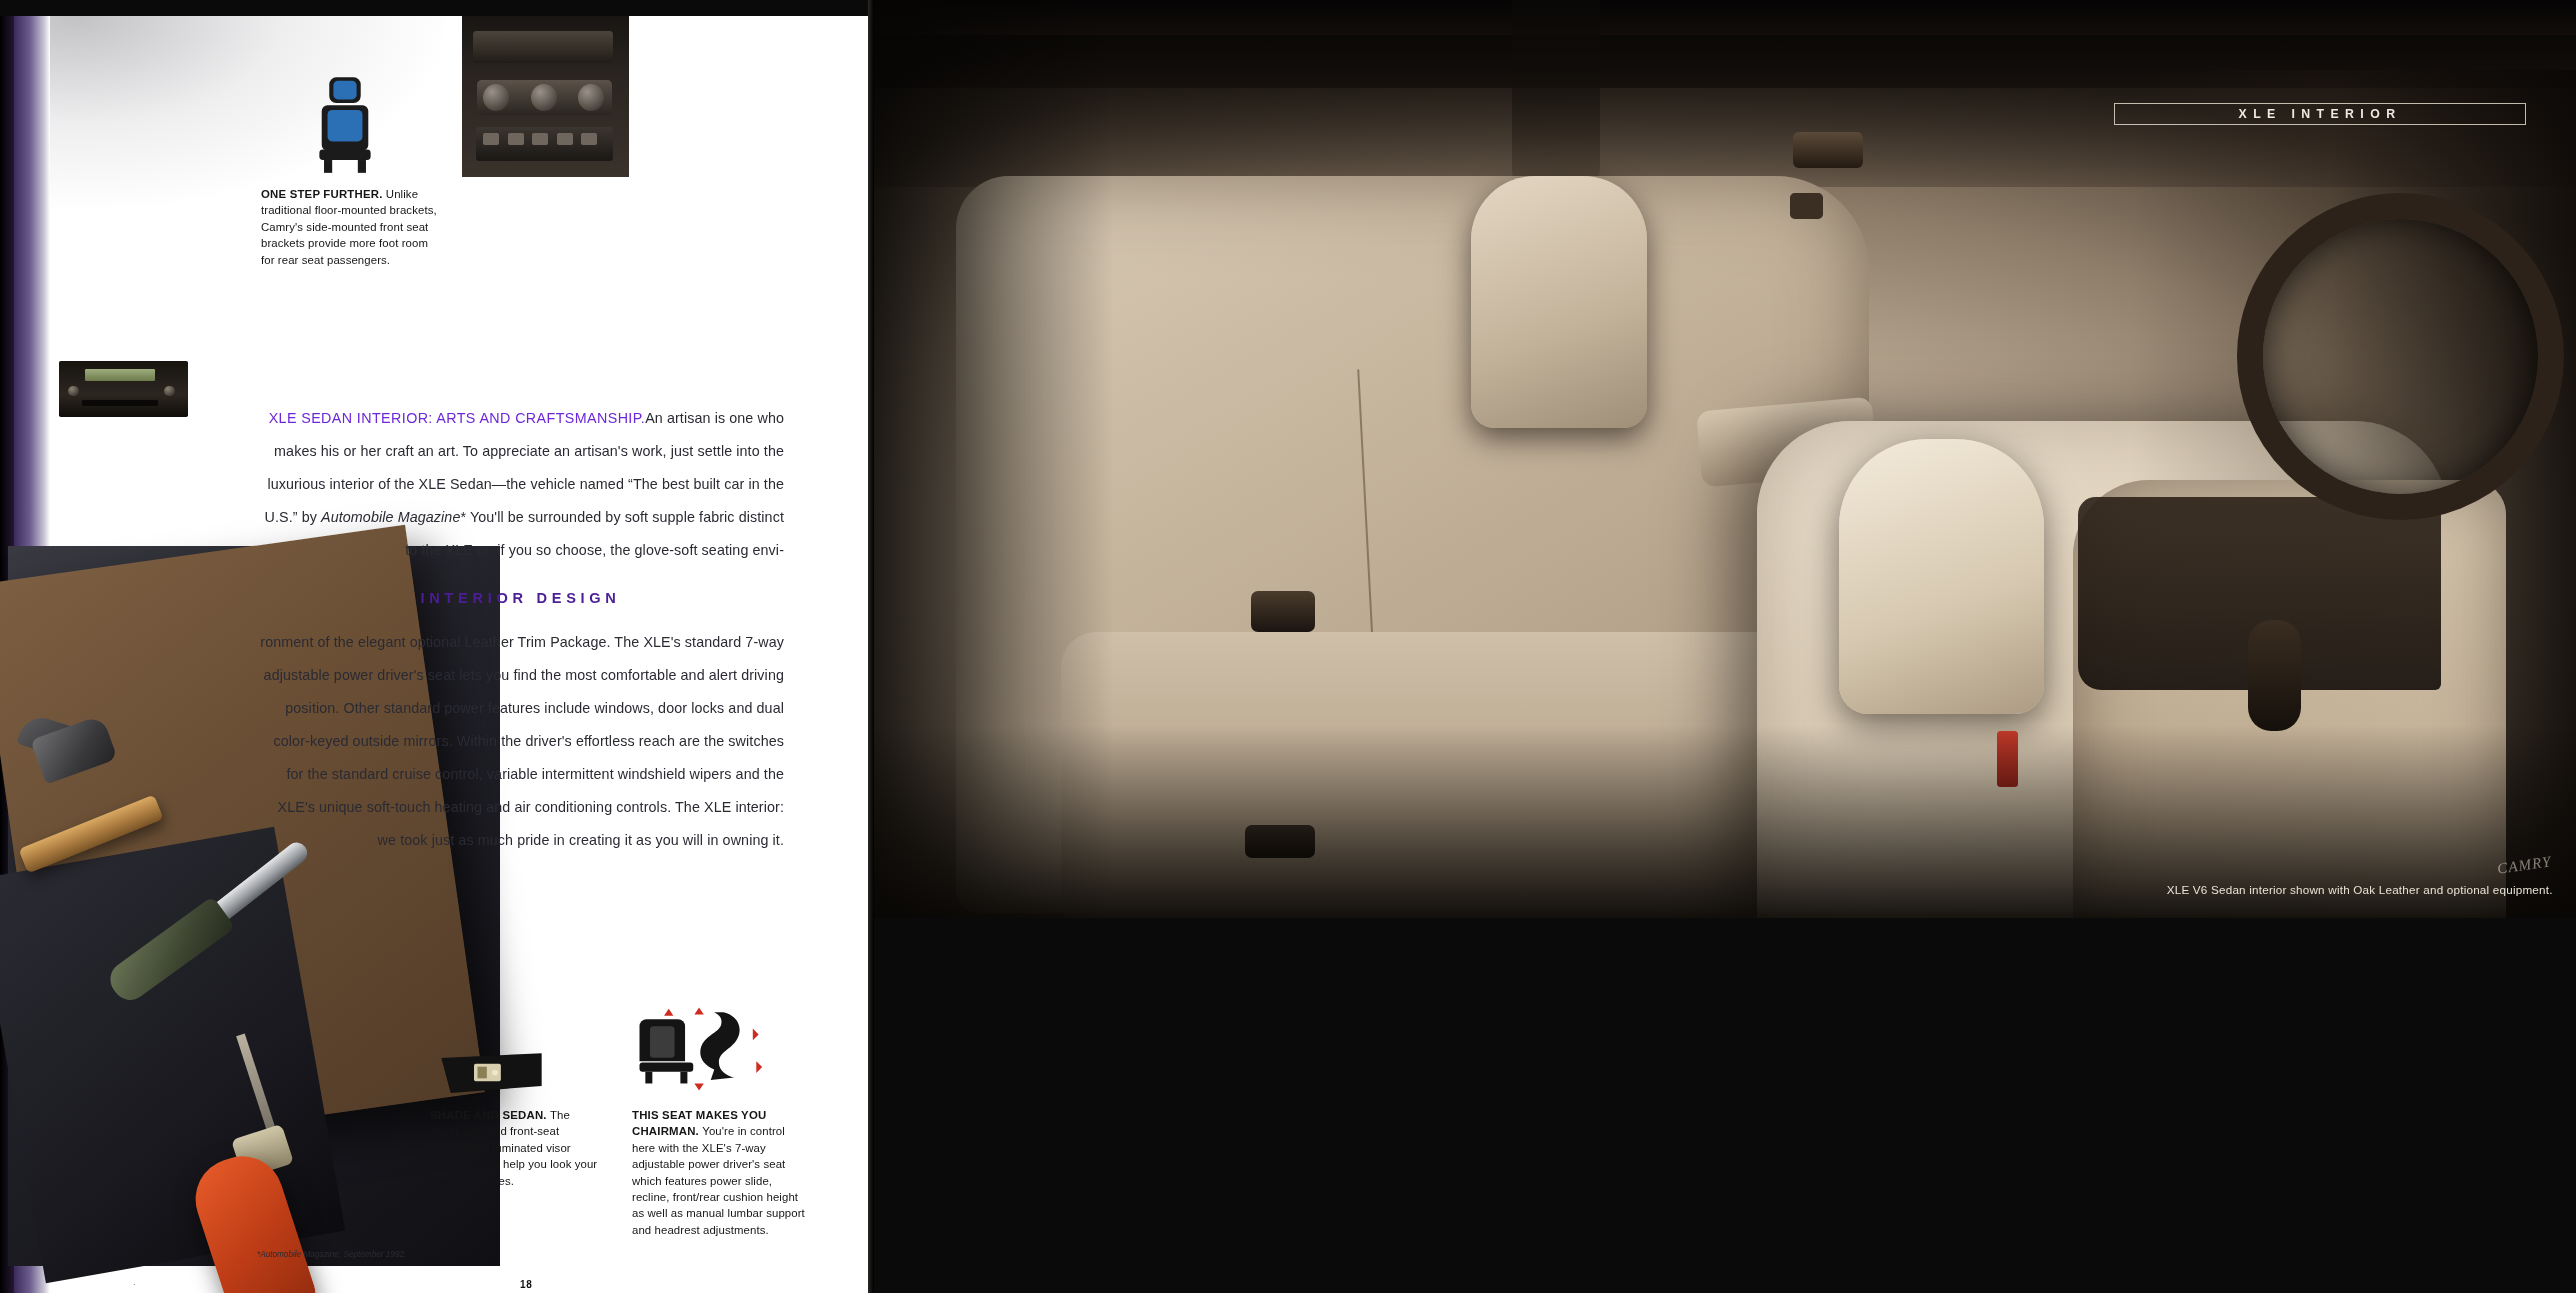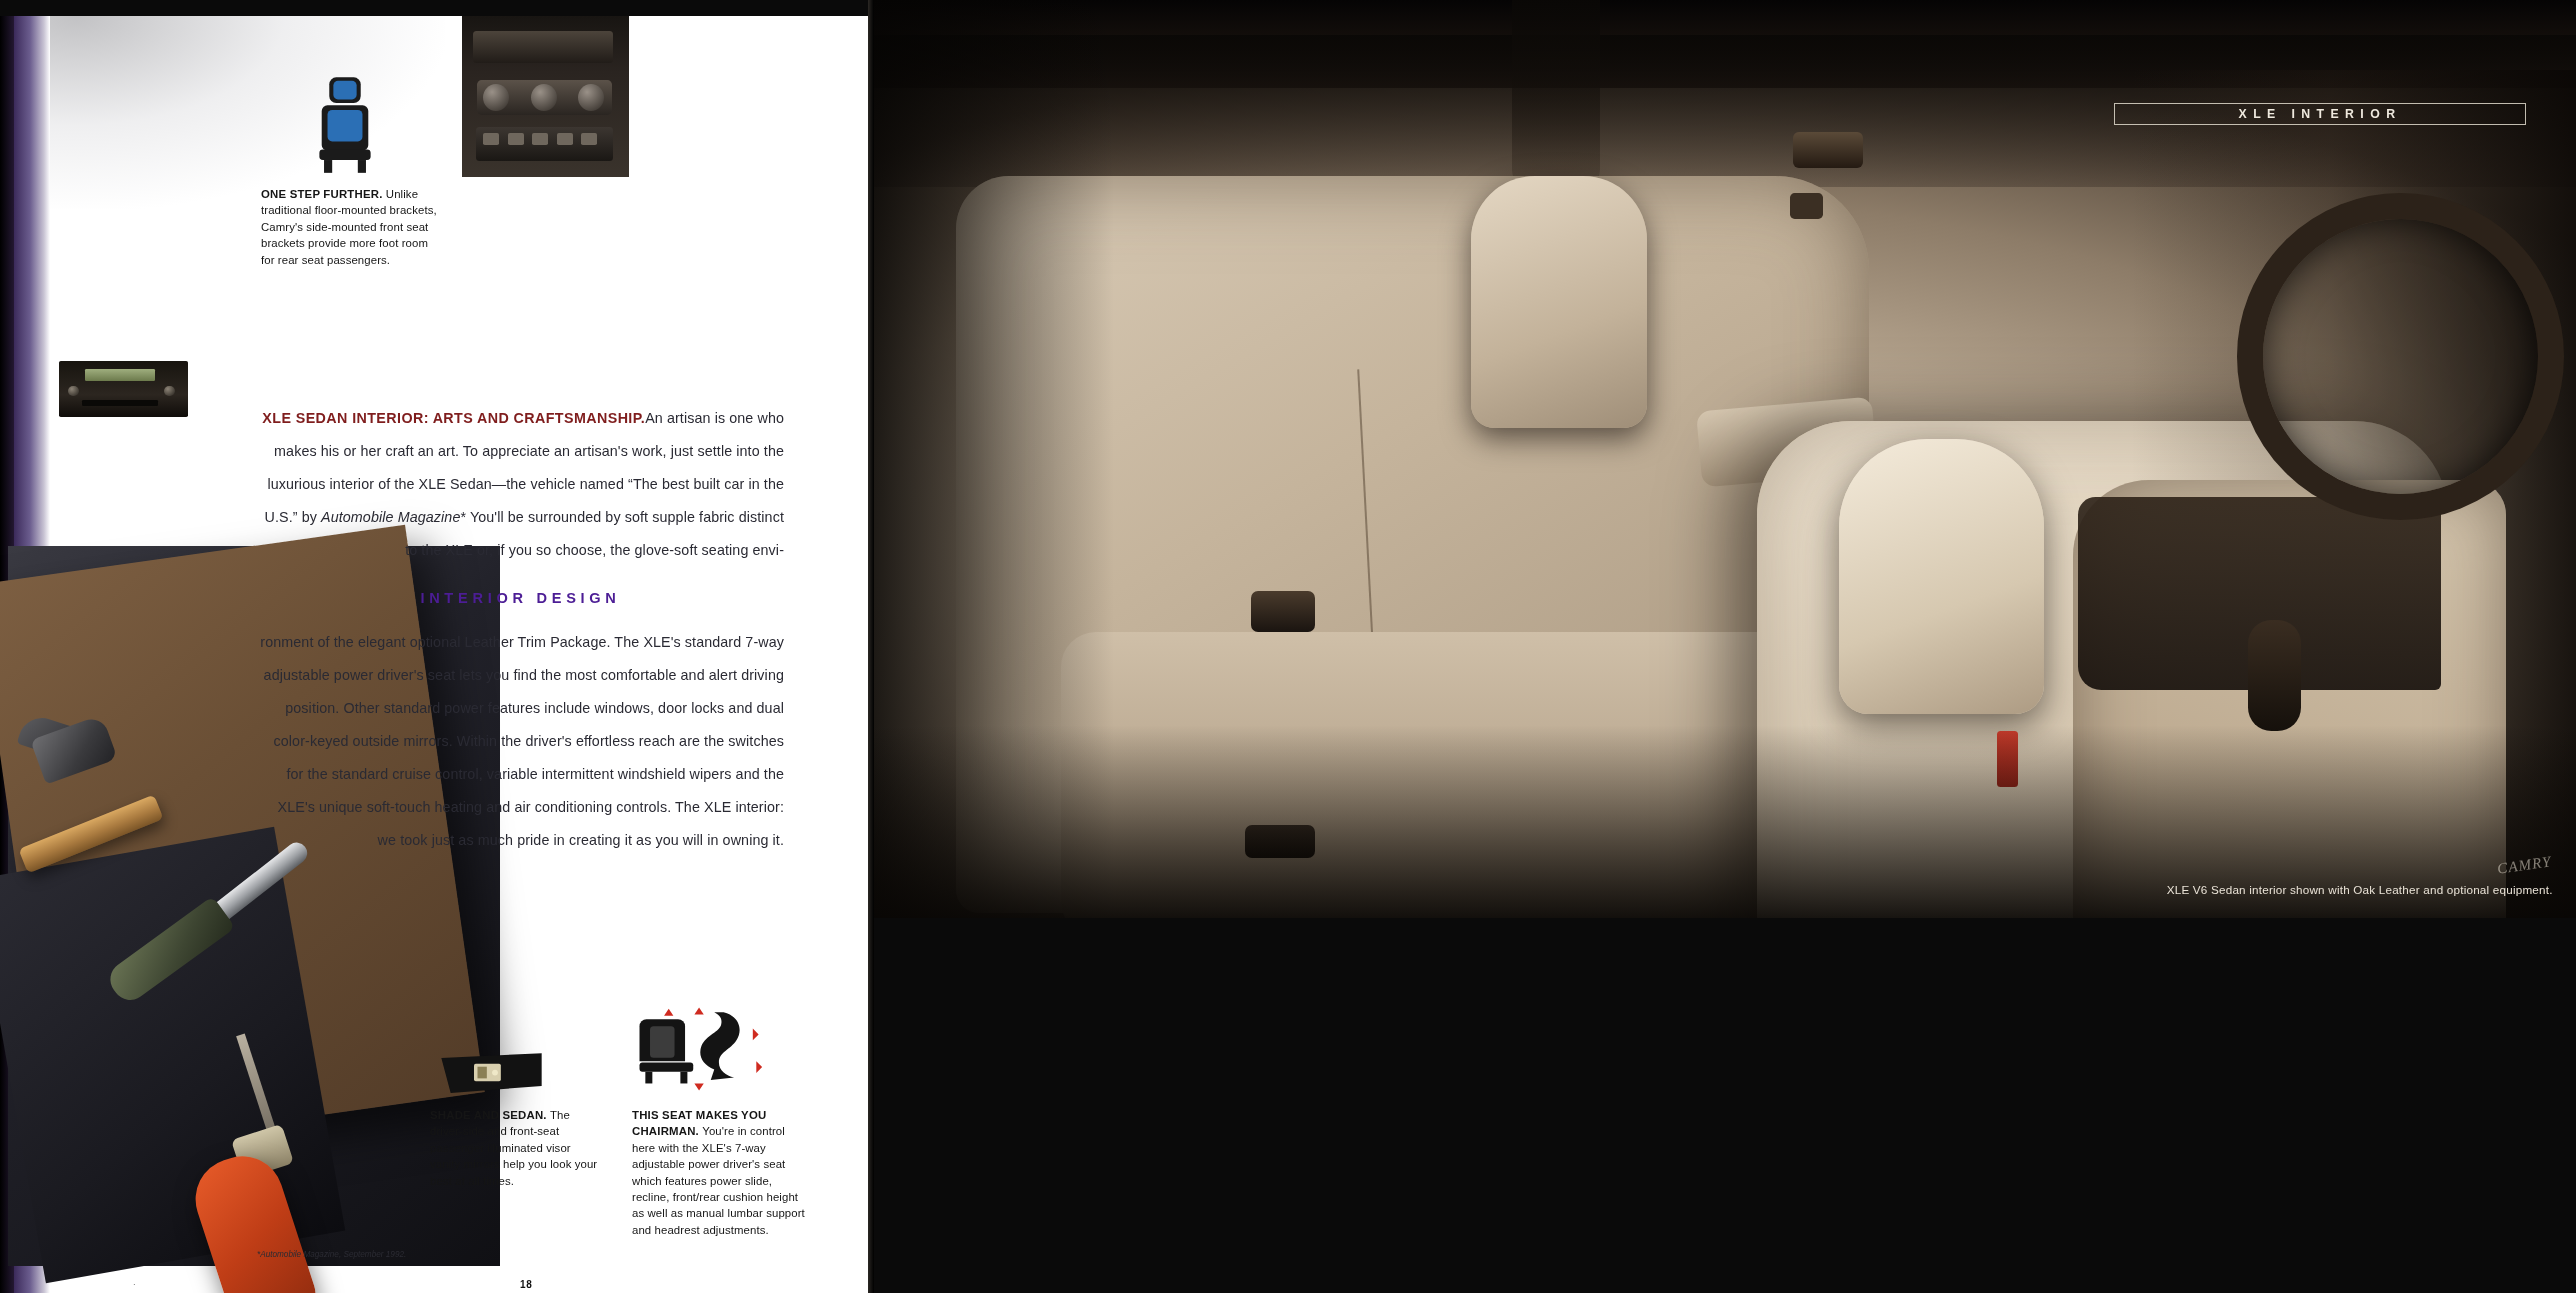--- a/index.html
+++ b/index.html
@@ -466,22 +466,22 @@
     position: absolute;
     left: 257px; top: 386px;
     width: 527px;
     text-align: right;
     color: #2a2a33;
     font-size: 14.3px;
     line-height: 33px;
     letter-spacing: 0.1px;
   }
   .body-copy b {
-    font-weight: 700;
-    color: #7f1d1d;
+    font-weight: 400;
+    color: #6d28d9;
     letter-spacing: 0.4px;
   }
   .body-copy i { }
   .section-head {
     display: block;
     text-align: center;
     color: #4c1d95;
     font-weight: 700;
     font-size: 14.6px;
     letter-spacing: 4.7px;

